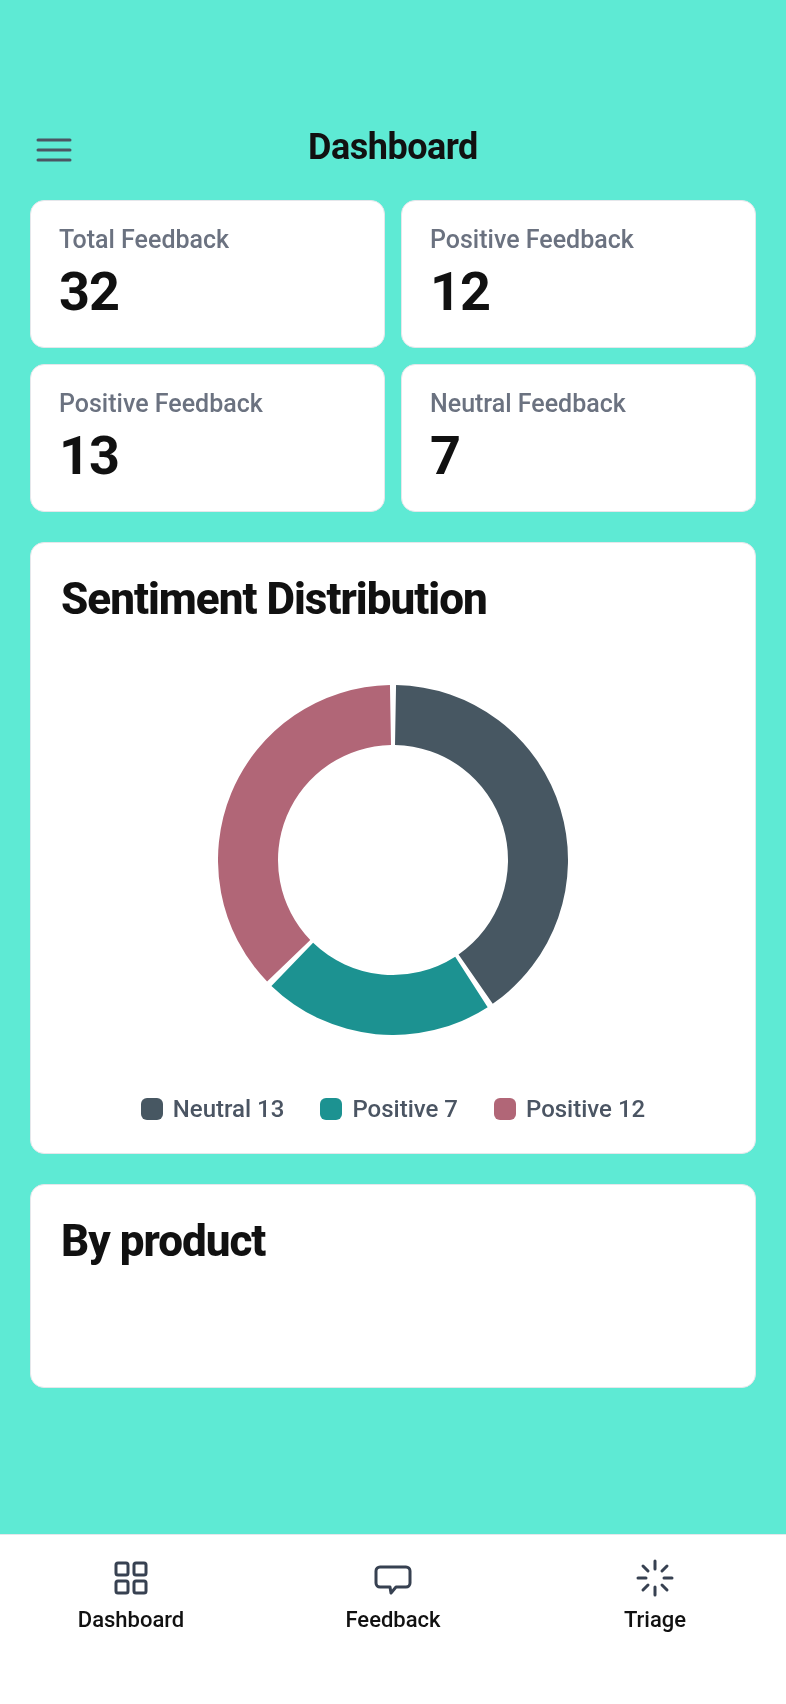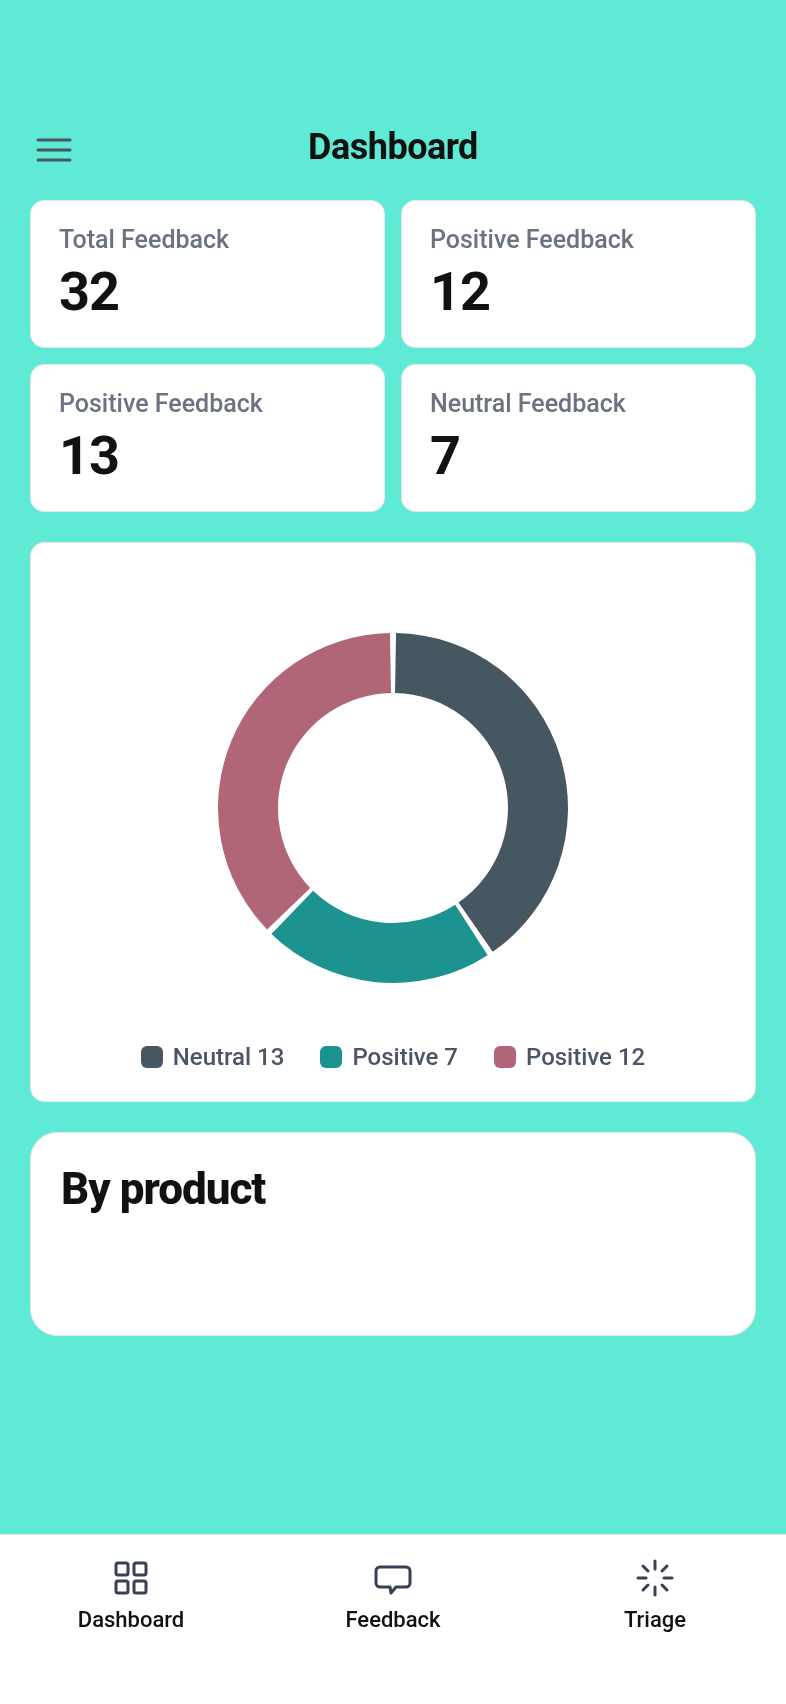--- a/index.html
+++ b/index.html
@@ -107,21 +107,20 @@
     border-radius: 6px;
   }
   .legend-text {
     font-size: 24px;
     color: #4b5563;
     font-weight: 500;
   }
   .panel.second {
     margin-top: 30px;
     padding-bottom: 120px;
-    border-radius: 27px;
   }
   .tab-bar {
     position: absolute;
     left: 0;
     right: 0;
     bottom: 0;
     height: 170px;
     border-top: 1.5px solid #e5e7eb;
     background: #fff;
     display: flex;
@@ -178,20 +177,21 @@
         <div class="stat-label">Positive Feedback</div>
         <div class="stat-value">13</div>
       </div>
       <div class="stat-card">
         <div class="stat-label">Neutral Feedback</div>
         <div class="stat-value">7</div>
       </div>
     </div>
 
     <div class="panel">
+      <div class="panel-title">Sentiment Distribution</div>
 
       <div class="donut-wrap">
         <svg id="donut-chart" width="350" height="350" viewBox="0 0 350 350">
             <path d="M 178.05417112652458 0.026653347631537372 A 175 175 0 0 1 274.74943345435304 318.7882141398786 L 240.54962769857485 269.4893978633488 A 115 115 0 0 0 177.00702674028759 60.017515057015004 Z" fill="#475762"></path>
             <path d="M 269.67053248939897 322.18182726876864 A 175 175 0 0 1 53.43478516967552 300.884465059264 L 95.11428739721534 257.7240770389449 A 115 115 0 0 0 237.21206420731932 271.7194864909051 Z" fill="#1c9291"></path>
             <path d="M 49.11553494073604 296.5652148303245 A 175 175 0 0 1 171.9458288734754 0.026653347631537372 L 172.9929732597124 60.017515057015004 A 115 115 0 0 0 92.27592296105512 254.88571260278468 Z" fill="#b16677"></path>
           </svg>
       </div>
 
       <div class="legend">

